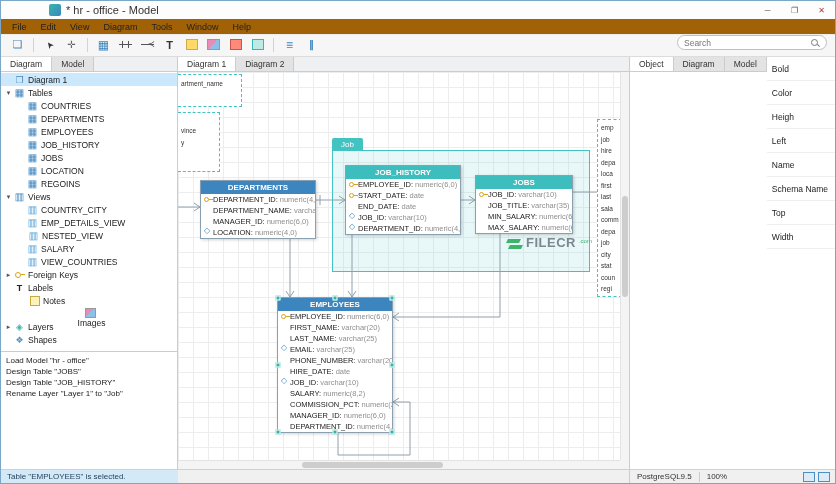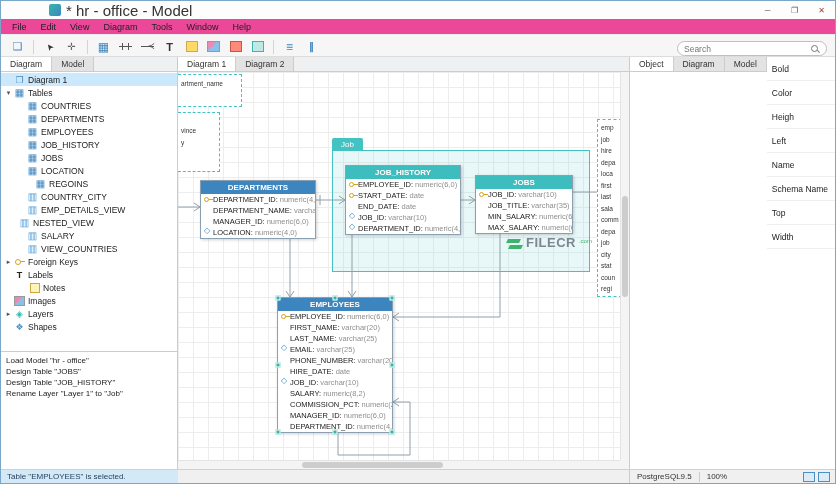--- a/index.html
+++ b/index.html
@@ -2,31 +2,31 @@
 <html><head>
 <meta charset="utf-8">
 <style>
   * { box-sizing: border-box; margin: 0; padding: 0; }
   body { font-family: "Liberation Sans", sans-serif; background: #e9e9e9; }
   .app { width: 836px; height: 484px; background: #fff; border: 1px solid #7aa7c7; display: flex; flex-direction: column; overflow: hidden; font-size: 10px; color: #222; }
 
   
   .titlebar { height: 18px; display: flex; align-items: center; background: #fdfdfd; padding-left: 6px; flex: none; }
   .app-icon { width: 12px; height: 12px; border-radius: 2px; background: linear-gradient(135deg,#35b8ad,#3c85be); flex: none; margin-left: 42px; }
-  .title-text { font-size: 15px; color: #333; margin-left: 5px; white-space: nowrap; }
+  .title-text { font-size: 11px; color: #333; margin-left: 5px; white-space: nowrap; }
   .tb-space { flex: 1; }
   .win-btn { width: 27px; height: 17px; text-align: center; line-height: 17px; font-size: 8px; color: #555; background: transparent; border: 0; }
   .win-btn.close { color: #b03a2e; }
 
   
-  .menubar { height: 16px; display: flex; align-items: center; background: #ec4899; padding-left: 4px; border-bottom: 1px solid #ececec; flex: none; }
+  .menubar { height: 16px; display: flex; align-items: center; background: #a16207; padding-left: 4px; border-bottom: 1px solid #ececec; flex: none; }
   .menu-item { font-size: 9px; padding: 0 7px; color: #222; }
 
   
-  .toolbar { height: 22px; display: flex; align-items: flex-end; background: #f6f6f6; border-bottom: 1px solid #dcdcdc; padding: 0 6px; flex: none; }
+  .toolbar { height: 22px; display: flex; align-items: flex-start; background: #f6f6f6; border-bottom: 1px solid #dcdcdc; padding: 0 6px; flex: none; }
   .tb-btn { height: 19px; min-width: 21px; border: 0; background: transparent; display: flex; align-items: center; justify-content: center; padding: 0 2px; }
   .tb-sep { width: 1px; height: 14px; background: #d3d3d3; margin: 0 4px; }
   .ico { width: 15px; height: 15px; display: flex; align-items: center; justify-content: center; font-size: 11px; color: #555; position: relative; }
   .ico-new-model::before { content: "❏"; color: #4a86b8; font-size: 11px; }
   .ico-pointer::before { content: "➤"; transform: rotate(-128deg); font-size: 9px; color: #333; }
   .ico-move-tool::before { content: "✛"; color: #666; font-size: 10px; }
   .ico-new-table::before { content: "▦"; color: #3c85be; font-size: 12px; }
   .ico-one-to-one-relation::before, .ico-one-to-many-relation::before { content: ""; position: absolute; left: 1px; right: 1px; height: 1px; background: #555; top: 7px; }
   .ico-one-to-one-relation::after { content: ""; position: absolute; left: 4px; width: 1px; top: 4px; height: 7px; background: #555; box-shadow: 6px 0 #555; }
   .ico-one-to-many-relation::after { content: "≺"; position: absolute; right: 0; top: 2px; font-size: 9px; color: #555; }
@@ -263,36 +263,41 @@
           <div class="tree-row" style="padding-left: 16px;">
             <span class="tree-arrow"></span>
             <span class="tico tico-table"></span>
             <span class="tree-label">JOBS</span>
           </div>
           <div class="tree-row" style="padding-left: 16px;">
             <span class="tree-arrow"></span>
             <span class="tico tico-table"></span>
             <span class="tree-label">LOCATION</span>
           </div>
-          <div class="tree-row" style="padding-left: 24px;">
+          <div class="tree-row" style="padding-left: 16px;">
             <span class="tree-arrow"></span>
             <span class="tico tico-table"></span>
             <span class="tree-label">REGOINS</span>
           </div>
+          <div class="tree-row" style="padding-left: 3px;">
+            <span class="tree-arrow">▾</span>
+            <span class="tico tico-views-folder"></span>
+            <span class="tree-label">Views</span>
+          </div>
           <div class="tree-row" style="padding-left: 16px;">
             <span class="tree-arrow"></span>
             <span class="tico tico-view"></span>
             <span class="tree-label">COUNTRY_CITY</span>
           </div>
           <div class="tree-row" style="padding-left: 16px;">
             <span class="tree-arrow"></span>
             <span class="tico tico-view"></span>
             <span class="tree-label">EMP_DETAILS_VIEW</span>
           </div>
-          <div class="tree-row" style="padding-left: 8px;">
+          <div class="tree-row" style="padding-left: 17px;">
             <span class="tree-arrow"></span>
             <span class="tico tico-view"></span>
             <span class="tree-label">NESTED_VIEW</span>
           </div>
           <div class="tree-row" style="padding-left: 16px;">
             <span class="tree-arrow"></span>
             <span class="tico tico-view"></span>
             <span class="tree-label">SALARY</span>
           </div>
           <div class="tree-row" style="padding-left: 16px; align-items: center;">
@@ -308,21 +313,21 @@
           <div class="tree-row" style="padding-left: 3px;">
             <span class="tree-arrow"></span>
             <span class="tico tico-label"></span>
             <span class="tree-label">Labels</span>
           </div>
           <div class="tree-row" style="padding-left: 2px; margin-left: 16px;">
             <span class="tree-arrow"></span>
             <span class="tico tico-note"></span>
             <span class="tree-label">Notes</span>
           </div>
-          <div class="tree-row" style="padding-left: 3px;">
+          <div class="tree-row" style="padding-left: 3px; flex-direction: column;">
             <span class="tree-arrow"></span>
             <span class="tico tico-image"></span>
             <span class="tree-label">Images</span>
           </div>
           <div class="tree-row" style="padding-left: 3px;">
             <span class="tree-arrow">▸</span>
             <span class="tico tico-layers"></span>
             <span class="tree-label">Layers</span>
           </div>
           <div class="tree-row" style="padding-left: 3px;">

